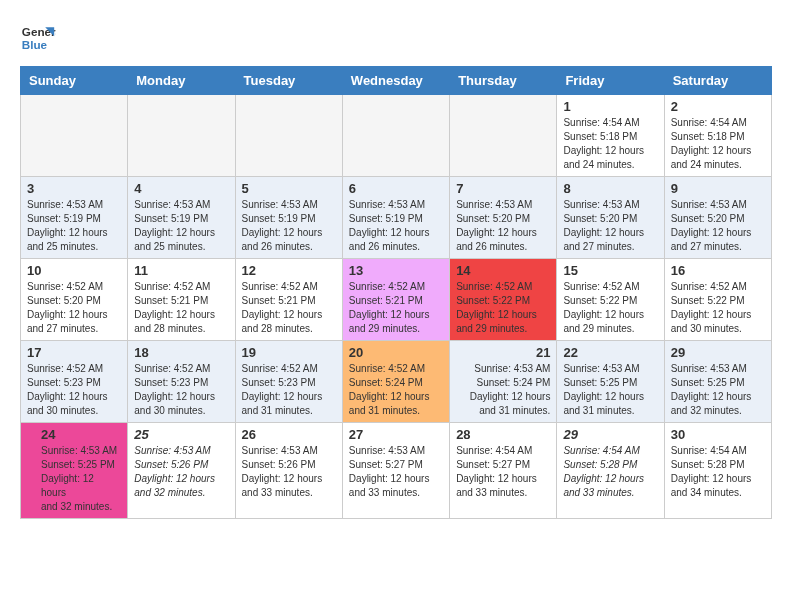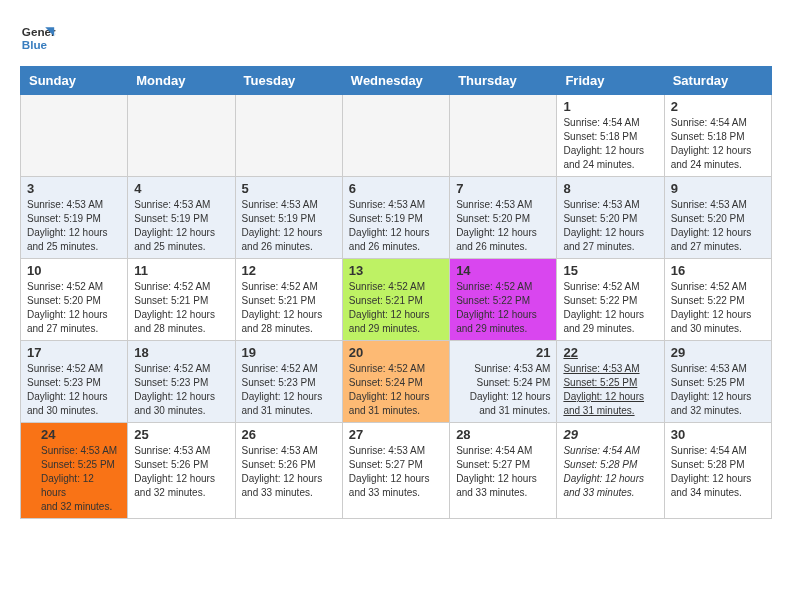--- a/index.html
+++ b/index.html
@@ -196,28 +196,28 @@
 Daylight: 12 hours
 and 28 minutes.</div>
         </td>
         <td style="background: rgb(255, 255, 255);">
           <div class="day-num">12</div>
           <div class="day-info" style="white-space: pre-line;">Sunrise: 4:52 AM
 Sunset: 5:21 PM
 Daylight: 12 hours
 and 28 minutes.</div>
         </td>
-        <td style="background: #bef264;">
+        <td style="background: #f0abfc;">
           <div class="day-num">13</div>
           <div class="day-info" style="white-space: pre-line;">Sunrise: 4:52 AM
 Sunset: 5:21 PM
 Daylight: 12 hours
 and 29 minutes.</div>
         </td>
-        <td style="background: #d946ef;">
+        <td style="background: #ef4444;">
           <div class="day-num">14</div>
           <div class="day-info" style="white-space: pre-line;">Sunrise: 4:52 AM
 Sunset: 5:22 PM
 Daylight: 12 hours
 and 29 minutes.</div>
         </td>
         <td style="background: rgb(255, 255, 255);">
           <div class="day-num">15</div>
           <div class="day-info" style="white-space: pre-line;">Sunrise: 4:52 AM
 Sunset: 5:22 PM
@@ -261,44 +261,44 @@
 Daylight: 12 hours
 and 31 minutes.</div>
         </td>
         <td style="background: rgb(234, 240, 248); text-align: right;">
           <div class="day-num">21</div>
           <div class="day-info" style="white-space: pre-line;">Sunrise: 4:53 AM
 Sunset: 5:24 PM
 Daylight: 12 hours
 and 31 minutes.</div>
         </td>
-        <td style="background: rgb(234, 240, 248); text-decoration: underline;">
+        <td style="background: rgb(234, 240, 248);">
           <div class="day-num">22</div>
           <div class="day-info" style="white-space: pre-line;">Sunrise: 4:53 AM
 Sunset: 5:25 PM
 Daylight: 12 hours
 and 31 minutes.</div>
         </td>
         <td style="background: rgb(234, 240, 248);">
           <div class="day-num">29</div>
           <div class="day-info" style="white-space: pre-line;">Sunrise: 4:53 AM
 Sunset: 5:25 PM
 Daylight: 12 hours
 and 32 minutes.</div>
         </td>
       </tr>
       <tr>
-        <td style="background: #f97316; padding-left: 20px;">
+        <td style="background: #ec4899; padding-left: 20px;">
           <div class="day-num">24</div>
           <div class="day-info" style="white-space: pre-line;">Sunrise: 4:53 AM
 Sunset: 5:25 PM
 Daylight: 12 hours
 and 32 minutes.</div>
         </td>
-        <td style="background: rgb(255, 255, 255);">
+        <td style="background: rgb(255, 255, 255); font-style: italic;">
           <div class="day-num">25</div>
           <div class="day-info" style="white-space: pre-line;">Sunrise: 4:53 AM
 Sunset: 5:26 PM
 Daylight: 12 hours
 and 32 minutes.</div>
         </td>
         <td style="background: rgb(255, 255, 255);">
           <div class="day-num">26</div>
           <div class="day-info" style="white-space: pre-line;">Sunrise: 4:53 AM
 Sunset: 5:26 PM

